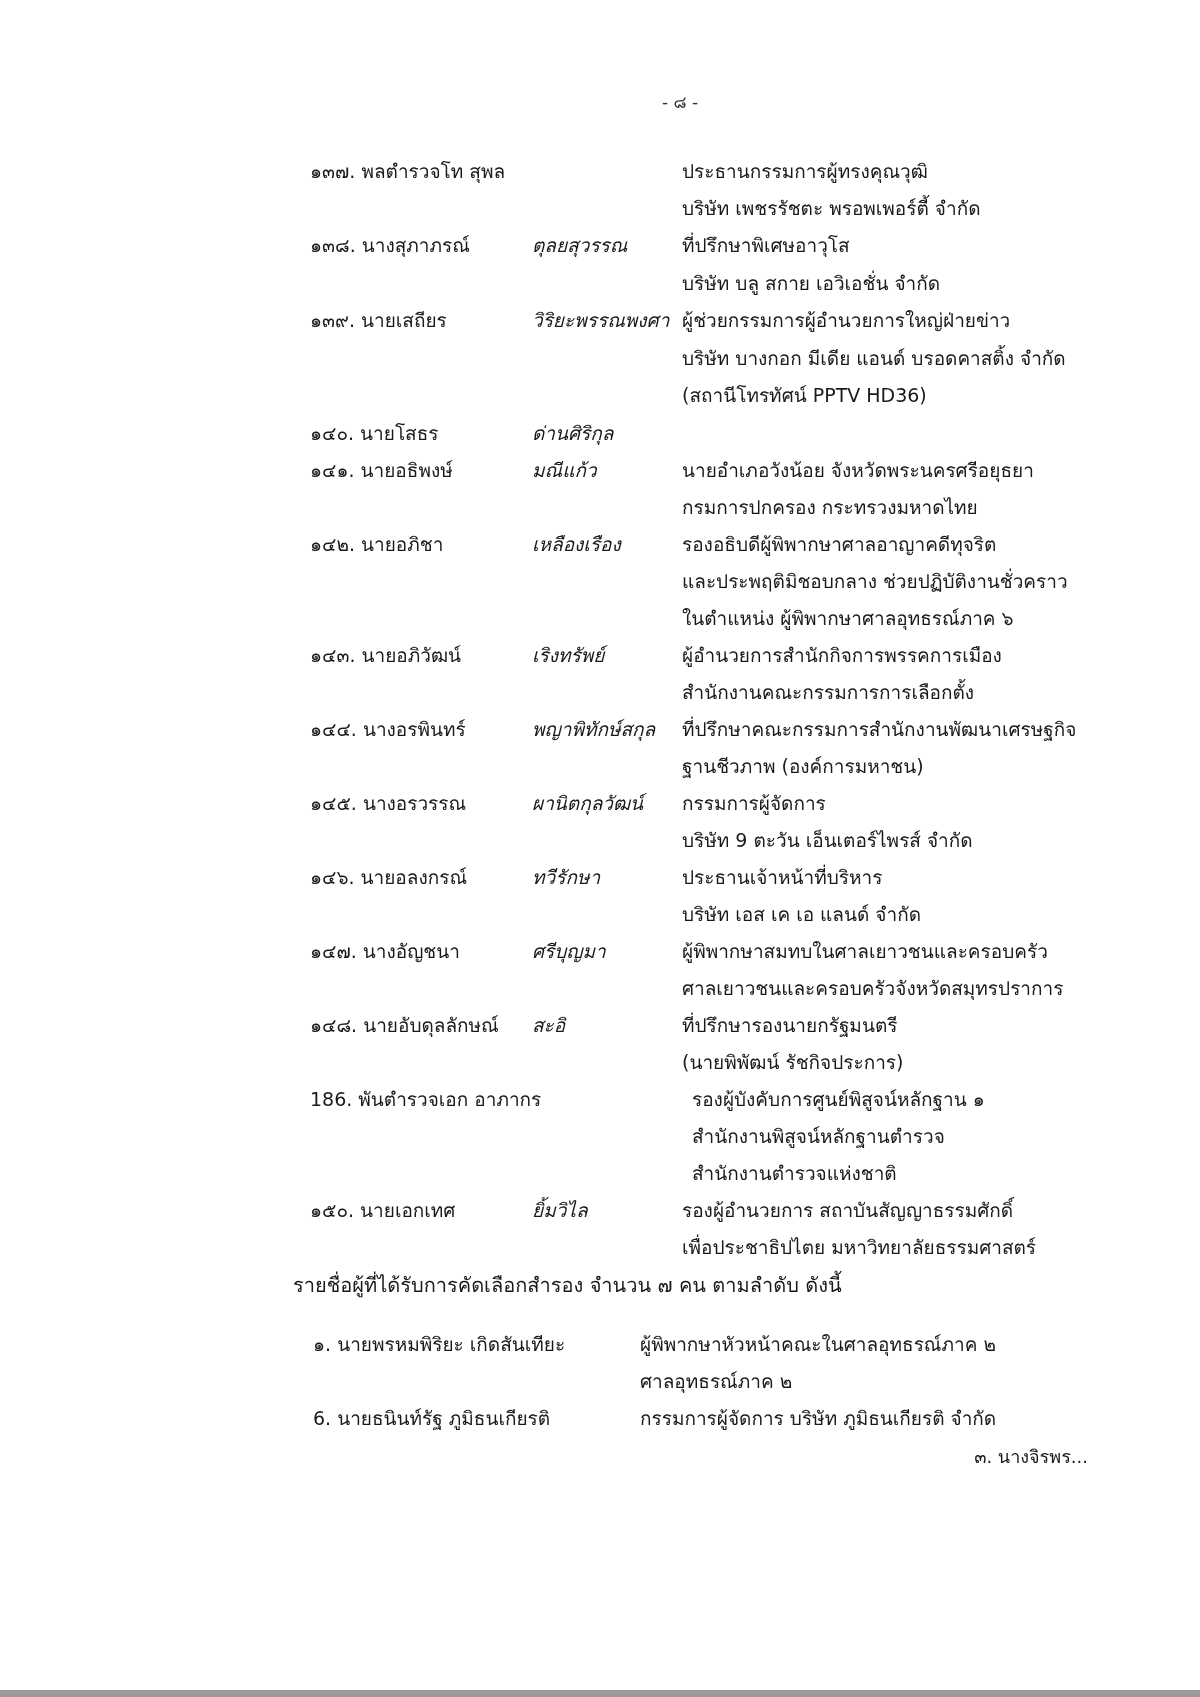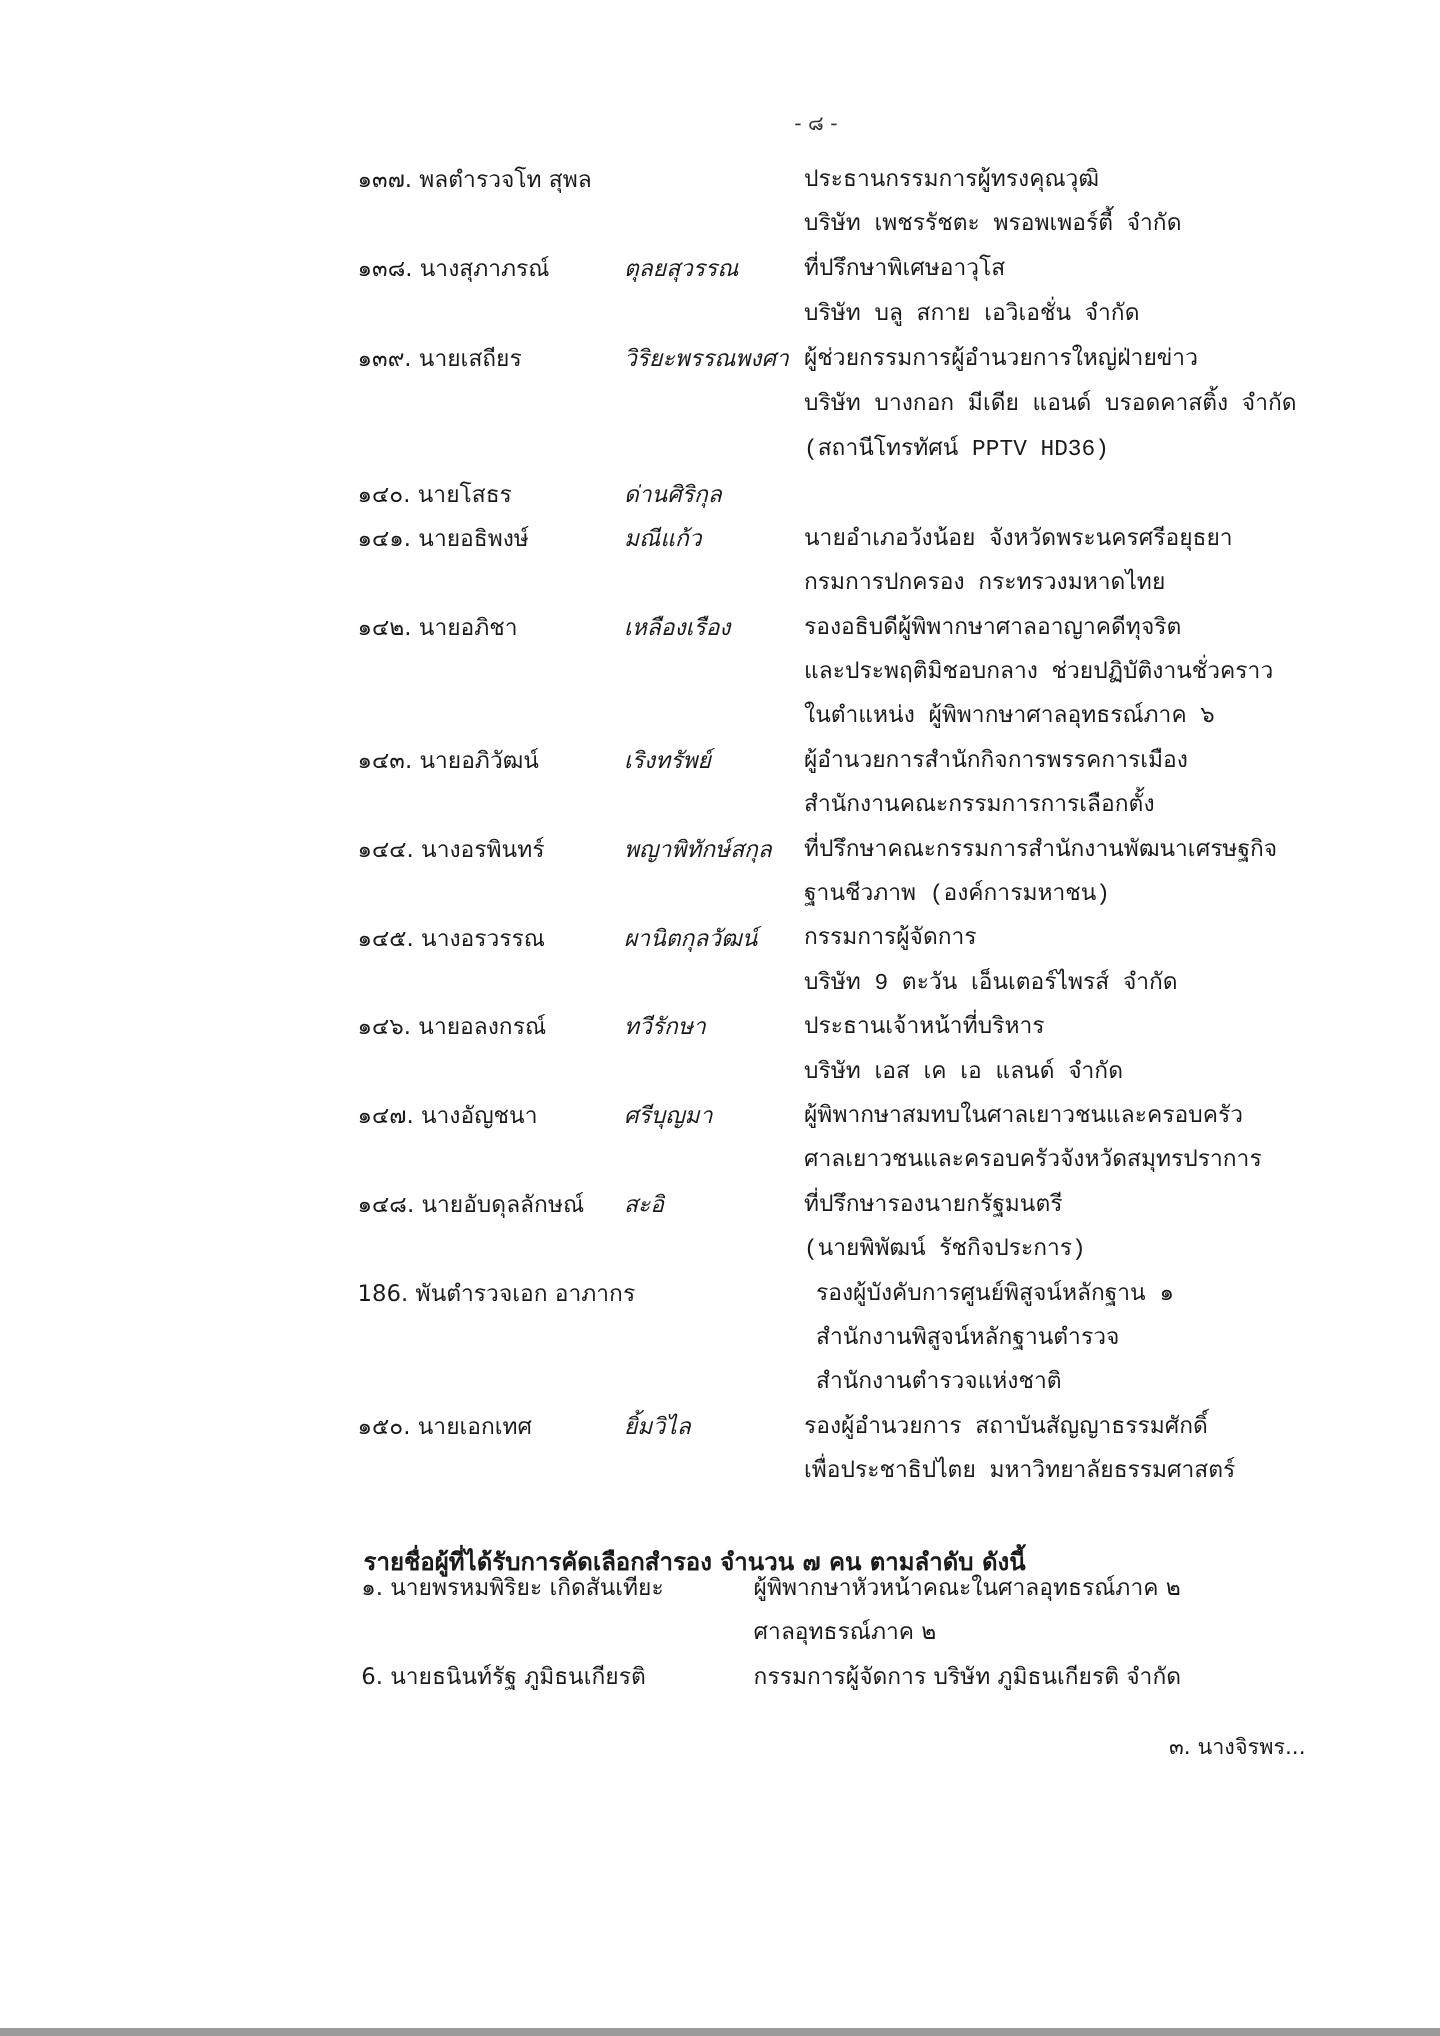--- a/index.html
+++ b/index.html
@@ -33,38 +33,38 @@
       position: absolute;
       top: 88px;
       left: 0;
       width: 1360px;
       text-align: center;
       font-size: 17px;
       color: #333;
     }
     .row {
       position: absolute;
-      left: 0;
+      left: 12px;
       width: 960px;
       height: 38px;
       font-size: 19px;
       line-height: 38px;
       white-space: nowrap;
+      margin-top: 21px;
     }
     .c-num { position: absolute; left: 298px; }
     .c-last { position: absolute; left: 520px; font-style: italic; }
-    .c-pos { position: absolute; left: 670px; font-family: Liberation Mono, monospace; }
+    .c-pos { position: absolute; left: 670px; }
     .heading {
       position: absolute;
-      left: 303px;
+      left: 293px;
       font-size: 20px;
-      font-weight: bold;
+      font-weight: normal;
       line-height: 38px;
       white-space: nowrap;
-      margin-top: 16px;
     }
     .a-num { position: absolute; left: 301px; }
     .a-pos { position: absolute; left: 628px; }
     .continue {
       position: absolute;
       right: 112px;
       font-size: 18px;
       line-height: 38px;
       margin-top: 17px;
     }

